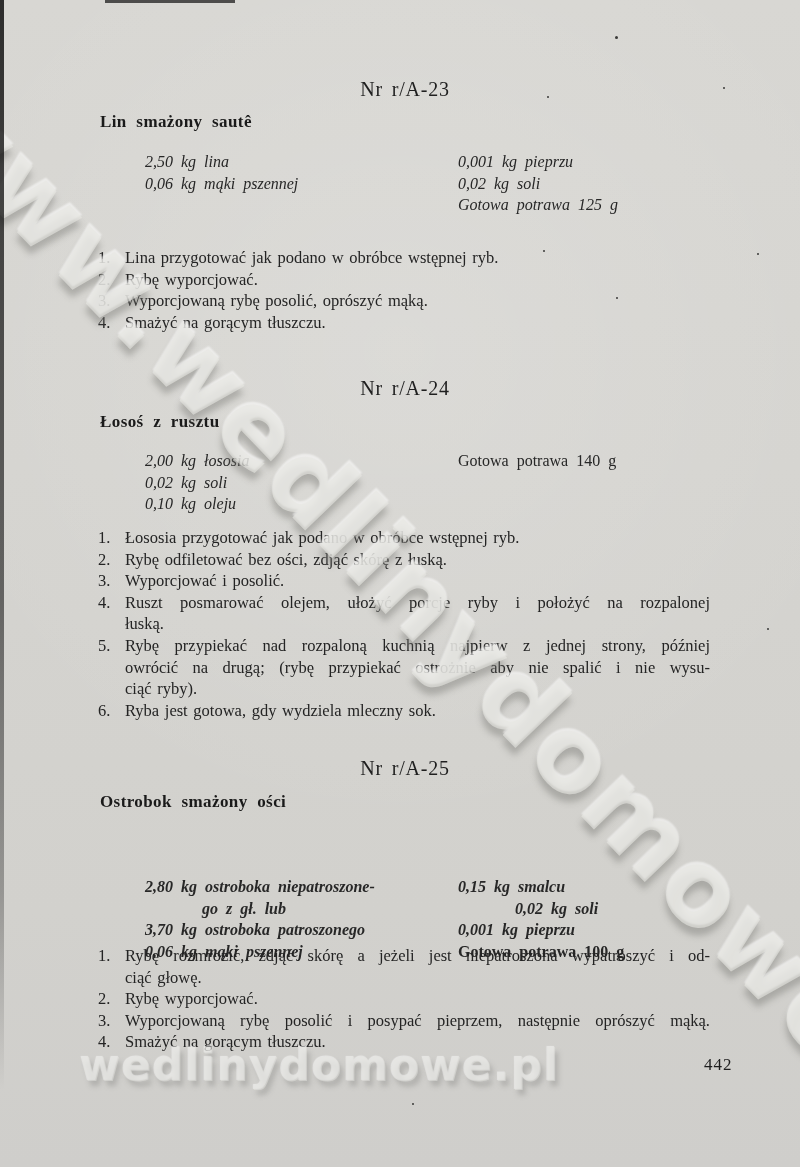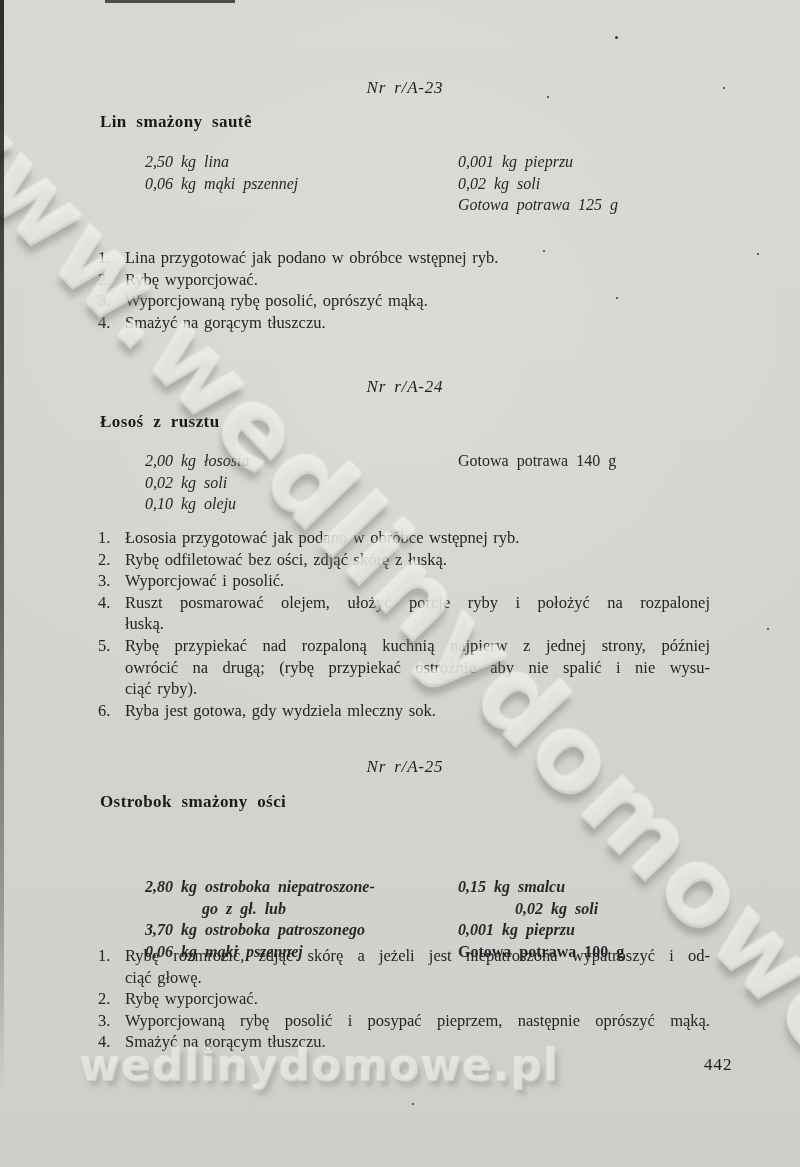--- a/index.html
+++ b/index.html
@@ -50,23 +50,22 @@
     font-size:44px;
     letter-spacing:1px;
     color:rgba(228,227,223,0.5);
     text-shadow:-1px -1px 1px rgba(255,255,255,0.5), 3px 5px 5px rgba(130,129,125,0.38);
   }
   
   .content{position:relative;z-index:2;}
   .rcode{
     position:absolute;left:100px;right:90px;
     text-align:center;
-    font-size:17px;letter-spacing:0.8px;word-spacing:3px;
+    font-size:20px;letter-spacing:0.8px;word-spacing:3px;
     color:#1f1f1f;
-    font-style:italic;
   }
   .rtitle{
     position:absolute;left:100px;right:90px;
     text-align:left;
     font-weight:bold;font-size:17px;
     letter-spacing:0.4px;word-spacing:5px;
     color:#1a1a1a;
   }
   .ing{
     position:absolute;left:145px;width:565px;

